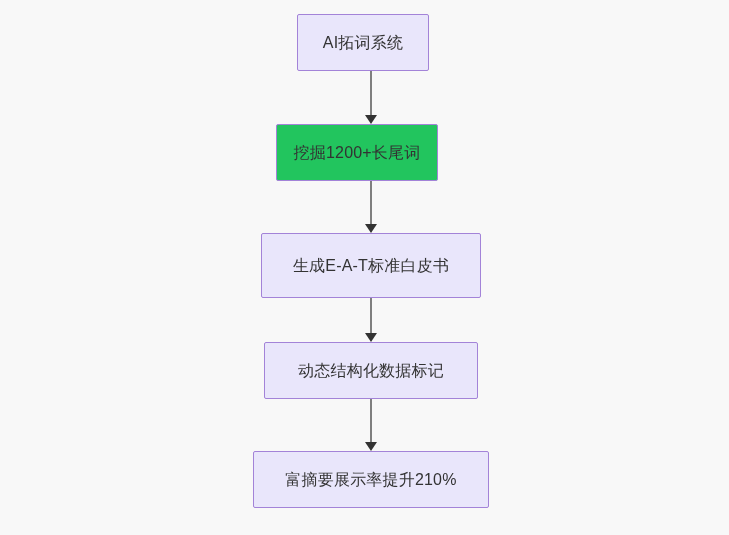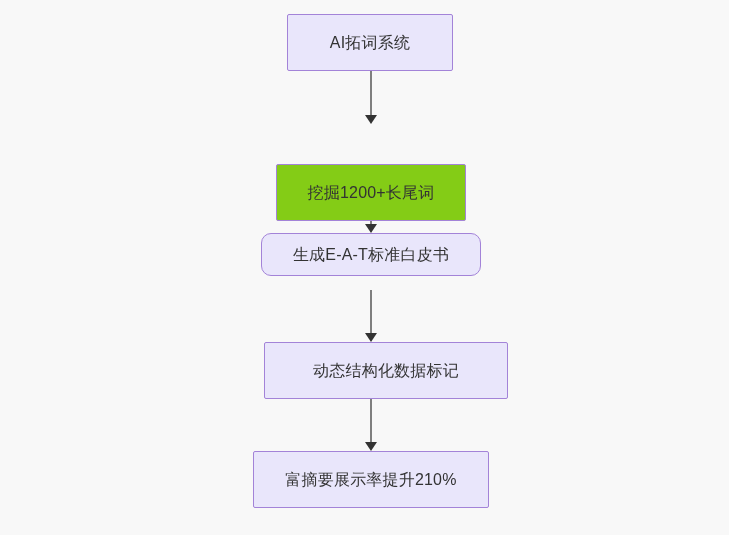--- a/index.html
+++ b/index.html
@@ -76,29 +76,29 @@
   </div>
   <div class="connector" style="left: 365px; top: 290px; height: 52px;">
     <div class="line" style="height: 43px; background: rgb(127, 127, 127);"></div>
     <div class="head" style="border-top-color: rgb(51, 51, 51);"></div>
   </div>
   <div class="connector" style="left: 365px; top: 399px; height: 52px;">
     <div class="line" style="height: 43px; background: rgb(127, 127, 127);"></div>
     <div class="head" style="border-top-color: rgb(51, 51, 51);"></div>
   </div>
 
-  <div class="node" style="left: 287px; top: 14px; width: 166px; height: 57px; background: rgb(233, 230, 251); border-color: rgb(163, 131, 216); color: rgb(51, 51, 51);">
+  <div class="node" style="left: 297px; top: 14px; width: 132px; height: 57px; background: rgb(233, 230, 251); border-color: rgb(163, 131, 216); color: rgb(51, 51, 51);">
     <span class="node-label">AI拓词系统</span>
   </div>
-  <div class="node" style="left: 276px; top: 124px; width: 190px; height: 57px; background: #84cc16; border-color: rgb(163, 131, 216); color: rgb(51, 51, 51); margin-top: 40px;">
+  <div class="node" style="left: 276px; top: 124px; width: 162px; height: 57px; background: #22c55e; border-color: rgb(163, 131, 216); color: rgb(51, 51, 51);">
     <span class="node-label">挖掘1200+长尾词</span>
   </div>
-  <div class="node" style="left: 261px; top: 233px; width: 220px; height: 43px; background: rgb(233, 230, 251); border-color: rgb(163, 131, 216); color: rgb(51, 51, 51); border-radius: 10px;">
+  <div class="node" style="left: 261px; top: 233px; width: 220px; height: 65px; background: rgb(233, 230, 251); border-color: rgb(163, 131, 216); color: rgb(51, 51, 51);">
     <span class="node-label">生成E-A-T标准白皮书</span>
   </div>
-  <div class="node" style="left: 264px; top: 342px; width: 244px; height: 57px; background: rgb(233, 230, 251); border-color: rgb(163, 131, 216); color: rgb(51, 51, 51);">
+  <div class="node" style="left: 264px; top: 342px; width: 214px; height: 57px; background: rgb(233, 230, 251); border-color: rgb(163, 131, 216); color: rgb(51, 51, 51);">
     <span class="node-label">动态结构化数据标记</span>
   </div>
   <div class="node" style="left: 253px; top: 451px; width: 236px; height: 57px; background: rgb(233, 230, 251); border-color: rgb(163, 131, 216); color: rgb(51, 51, 51); text-align: right;">
     <span class="node-label">富摘要展示率提升210%</span>
   </div>
 
 </div>
 
 </body></html>

